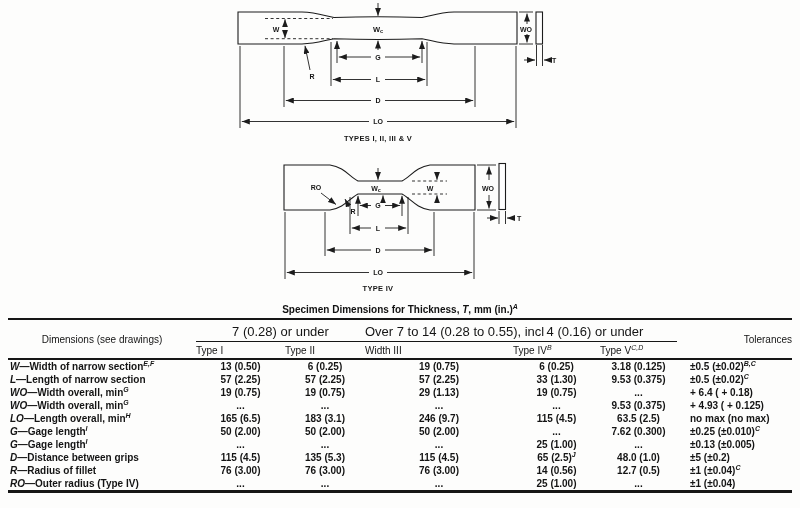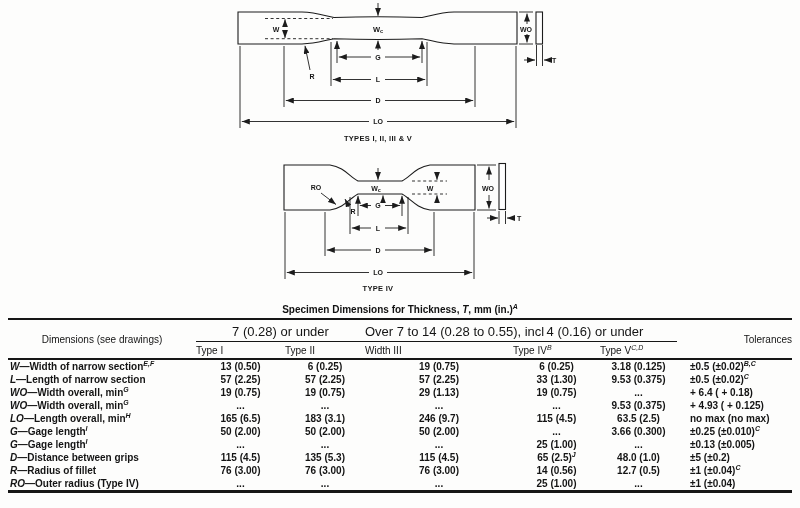--- a/index.html
+++ b/index.html
@@ -285,21 +285,21 @@
           <td>115 (4.5)</td>
           <td>63.5 (2.5)</td>
           <td class="tol">no max (no max)</td>
         </tr>
         <tr>
           <td class="dim"><i>G</i>—Gage length<sup><i>I</i></sup></td>
           <td>50 (2.00)</td>
           <td>50 (2.00)</td>
           <td>50 (2.00)</td>
           <td>...</td>
-          <td>3.66 (0.300)</td>
+          <td>7.62 (0.300)</td>
           <td class="tol">±0.25 (±0.010)<sup><i>C</i></sup></td>
         </tr>
         <tr>
           <td class="dim"><i>G</i>—Gage length<sup><i>I</i></sup></td>
           <td>...</td>
           <td>...</td>
           <td>...</td>
           <td>25 (1.00)</td>
           <td>...</td>
           <td class="tol">±0.13 (±0.005)</td>

